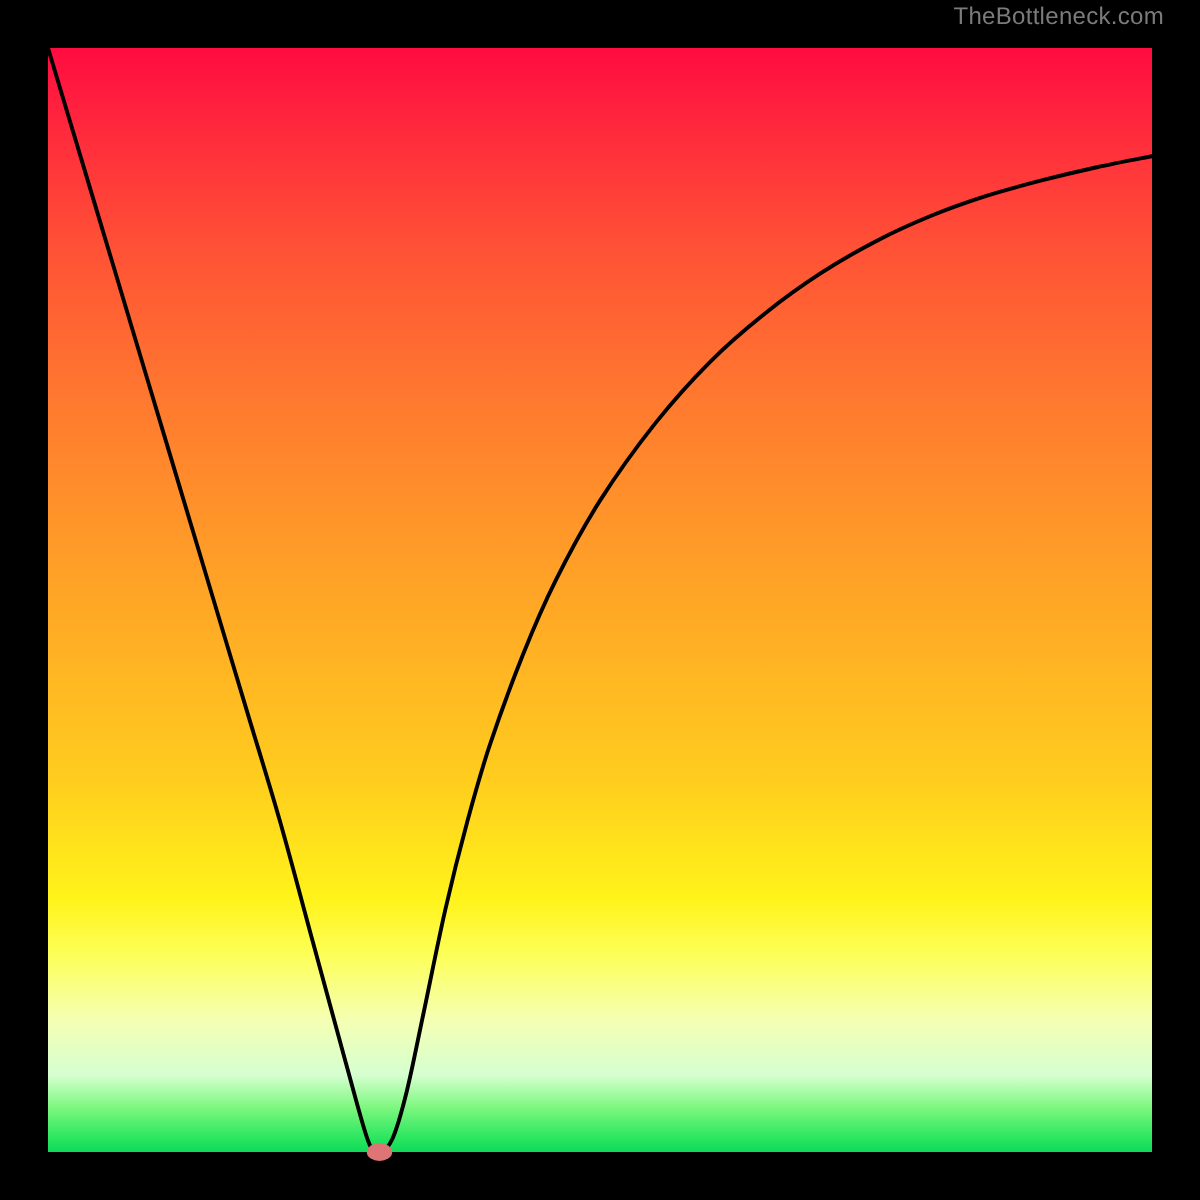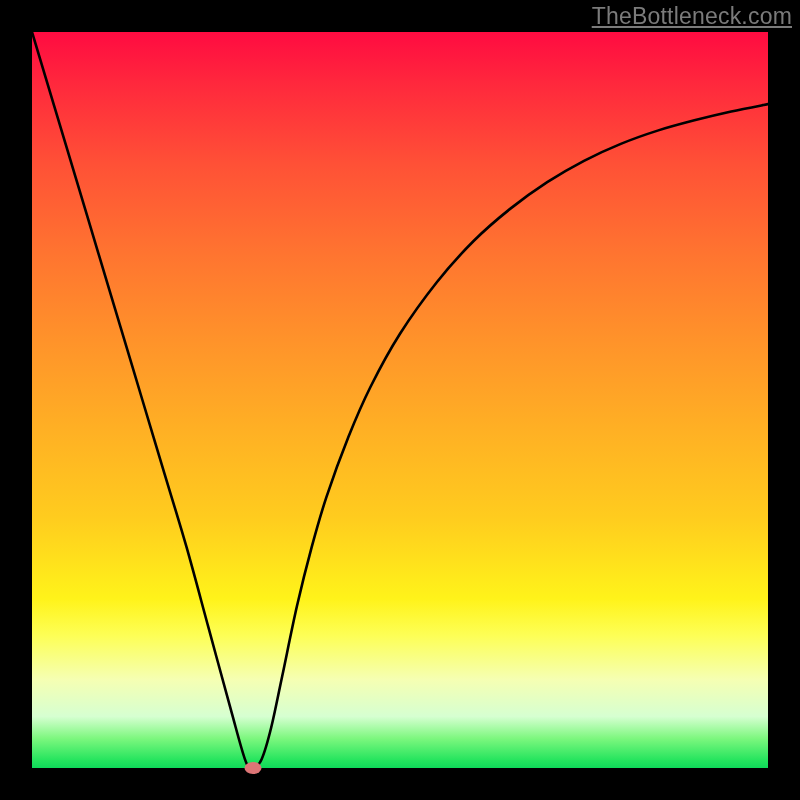--- a/index.html
+++ b/index.html
@@ -36,29 +36,28 @@
       #f5ffb3 88%,
       #d6ffd1 93%,
       #7cf77e 96%,
       #23e45d 99%,
       #0fd95a 100%
     );
   }
   .watermark {
     position: absolute;
     top: 3px;
-    right: 8px;
+    right: 24px;
     color: #7b7b7b;
-    font-size: 23px;
+    font-size: 16px;
     font-weight: 500;
     letter-spacing: 0.2px;
     font-family: Arial, Helvetica, sans-serif;
     z-index: 10;
     user-select: none;
-    text-decoration: underline;
   }
   svg.curve {
     position: absolute;
     left: 0;
     top: 0;
     width: 736px;
     height: 736px;
     display: block;
   }
   .marker {

